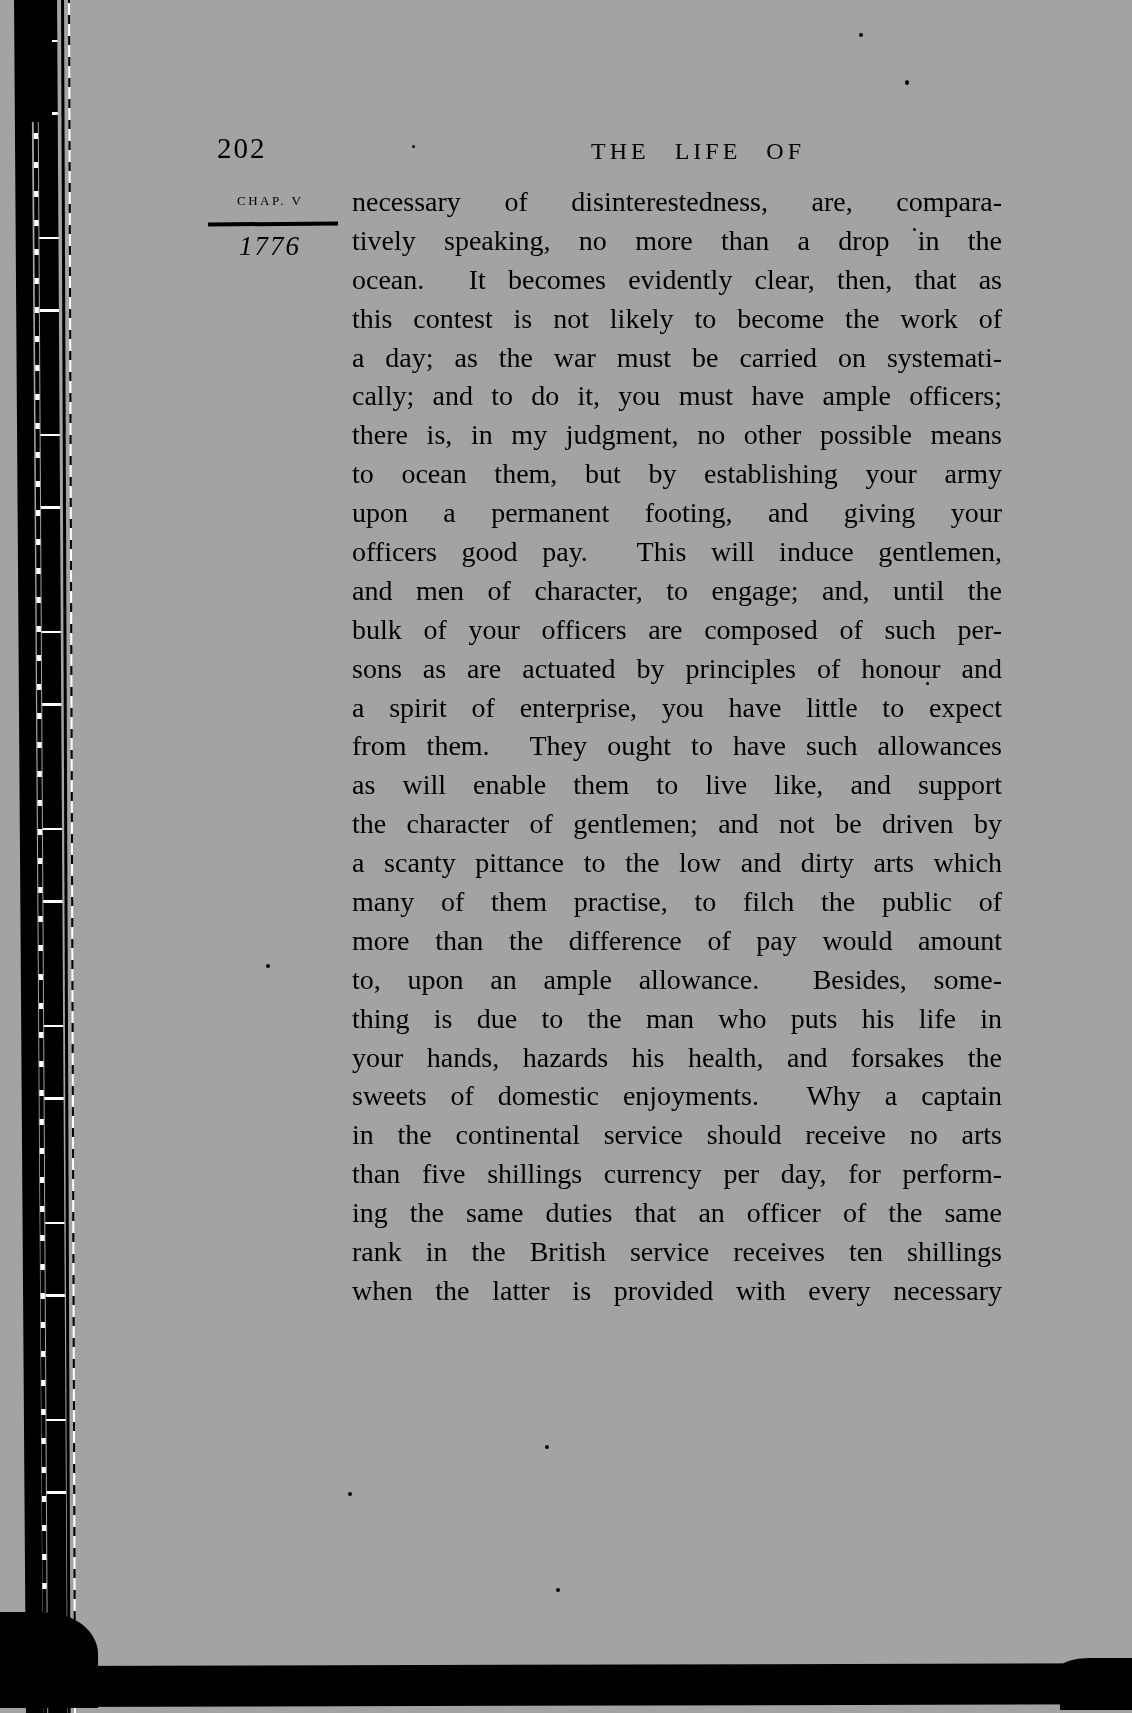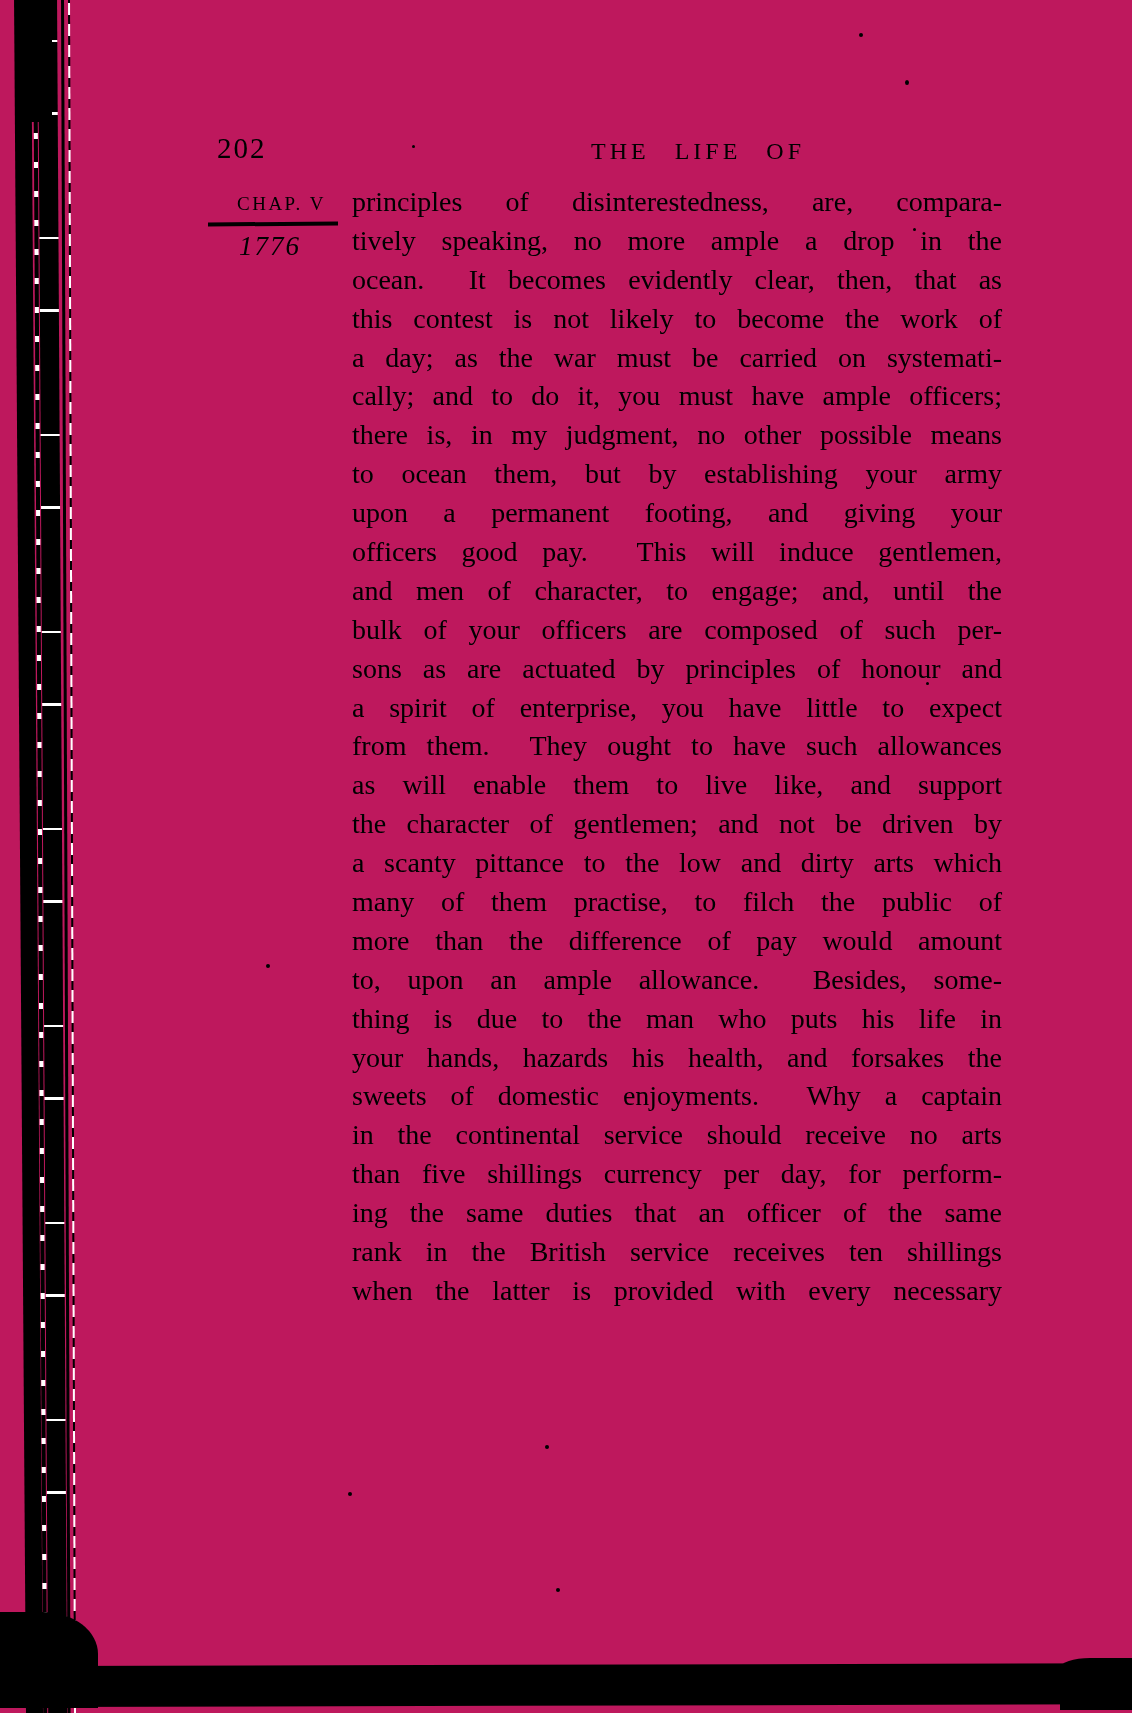--- a/index.html
+++ b/index.html
@@ -11,21 +11,21 @@
     width: 1132px;
     height: 1713px;
     position: relative;
     overflow: hidden;
     font-family: "Liberation Serif", "DejaVu Serif", serif;
     color: #000;
   }
   .page {
     position: absolute;
     inset: 0;
-    background: #be185d;
+    background: #a3a3a3;
   }
 
   
   .gutter { position: absolute; left: 0; top: 0; width: 80px; height: 1713px; }
   .g-stripe { position: absolute; top: -6px; height: 1725px; background: #000; transform-origin: top left; }
   .g1 { left: 14px; width: 17px; transform: rotate(-0.40deg); }
   .g2 {
     left: 38px; width: 19px; transform: rotate(-0.34deg);
     background: repeating-linear-gradient(180deg,
       #000 0px, #000 46px, #fff 46px, #fff 48px,
@@ -66,21 +66,21 @@
   .running-head {
     position: absolute; left: 591px; top: 139px;
     font-size: 24px; letter-spacing: 4px; word-spacing: 15px; line-height: 1;
     white-space: nowrap;
   }
 
   
   .margin-note { position: absolute; left: 198px; top: 194px; width: 150px; }
   .chap-label {
     position: absolute; left: 39px; top: 0;
-    font-size: 19px; letter-spacing: 2.5px; line-height: 1; white-space: nowrap;
+    font-size: 13px; letter-spacing: 2.5px; line-height: 1; white-space: nowrap;
   }
   .margin-rule {
     position: absolute; left: 10px; top: 28px; width: 130px; height: 4px;
     background: #000; transform: rotate(-0.4deg);
   }
   .year-label {
     position: absolute; left: 41px; top: 39px;
     font-size: 27px; letter-spacing: 2px; line-height: 1; font-style: italic;
   }
 
@@ -121,22 +121,22 @@
   <div class="page-number">202</div>
   <div class="running-head">THE LIFE OF</div>
 
   <div class="margin-note">
     <span class="chap-label">CHAP. V</span>
     <div class="margin-rule"></div>
     <span class="year-label">1776</span>
   </div>
 
   <div class="body-text">
-      <div class="line">principles of disinterestedness, are, compara-</div>
-      <div class="line">tively speaking, no more ample a drop in the</div>
+      <div class="line">necessary of disinterestedness, are, compara-</div>
+      <div class="line">tively speaking, no more than a drop in the</div>
       <div class="line">ocean.&nbsp; It becomes evidently clear, then, that as</div>
       <div class="line">this contest is not likely to become the work of</div>
       <div class="line">a day; as the war must be carried on systemati-</div>
       <div class="line">cally; and to do it, you must have ample officers;</div>
       <div class="line">there is, in my judgment, no other possible means</div>
       <div class="line">to ocean them, but by establishing your army</div>
       <div class="line">upon a permanent footing, and giving your</div>
       <div class="line">officers good pay.&nbsp; This will induce gentlemen,</div>
       <div class="line">and men of character, to engage; and, until the</div>
       <div class="line">bulk of your officers are composed of such per-</div>

